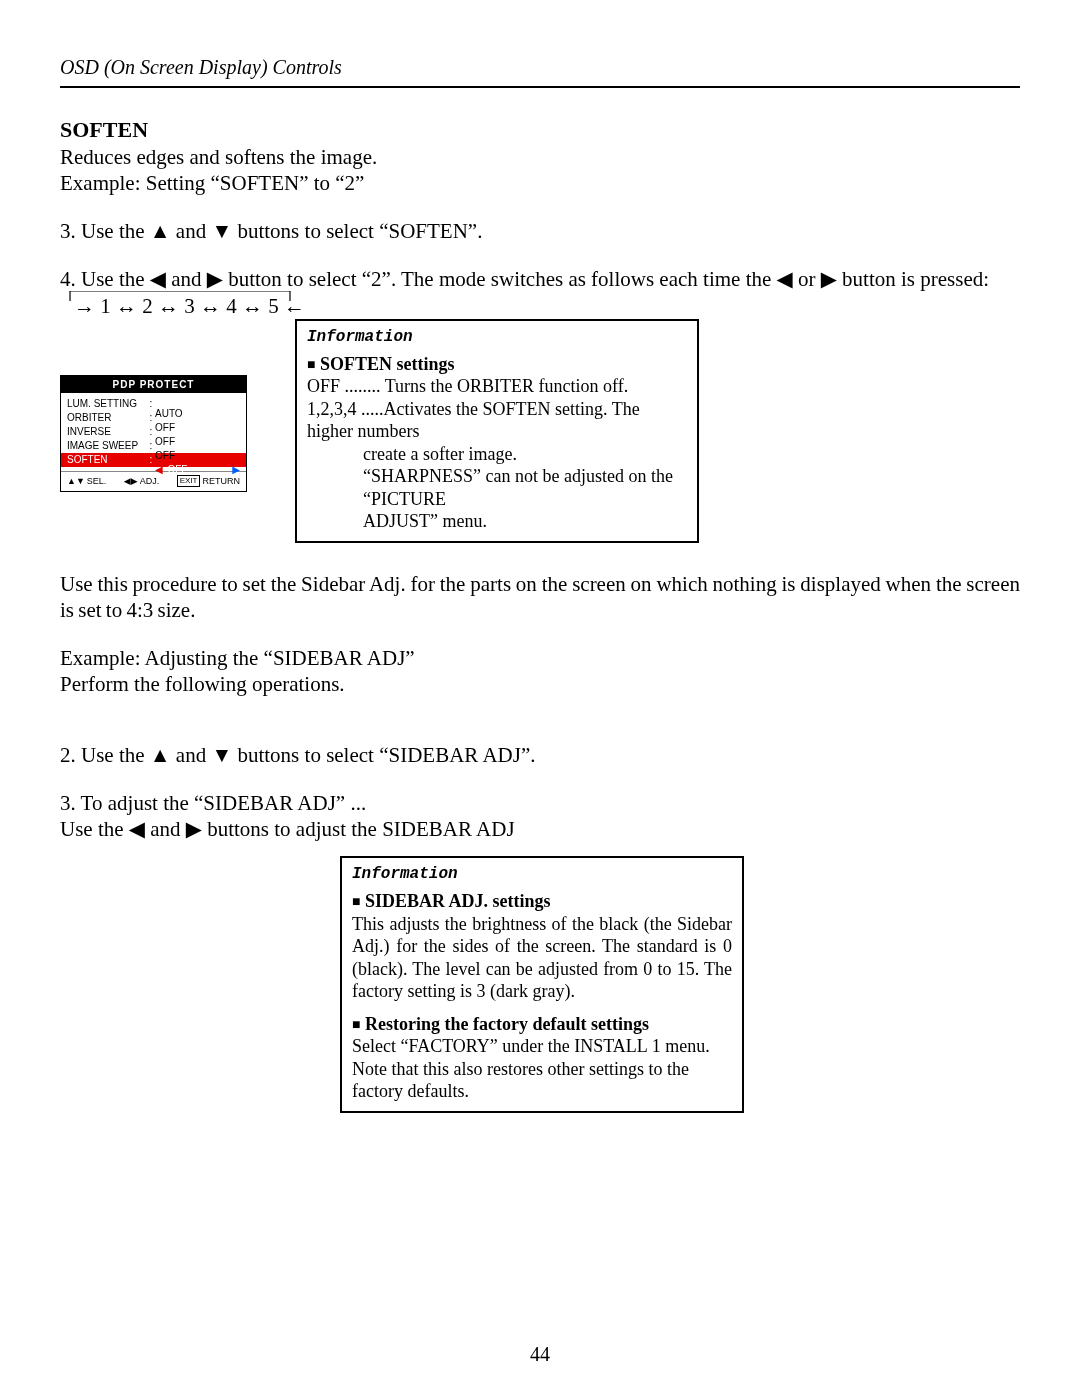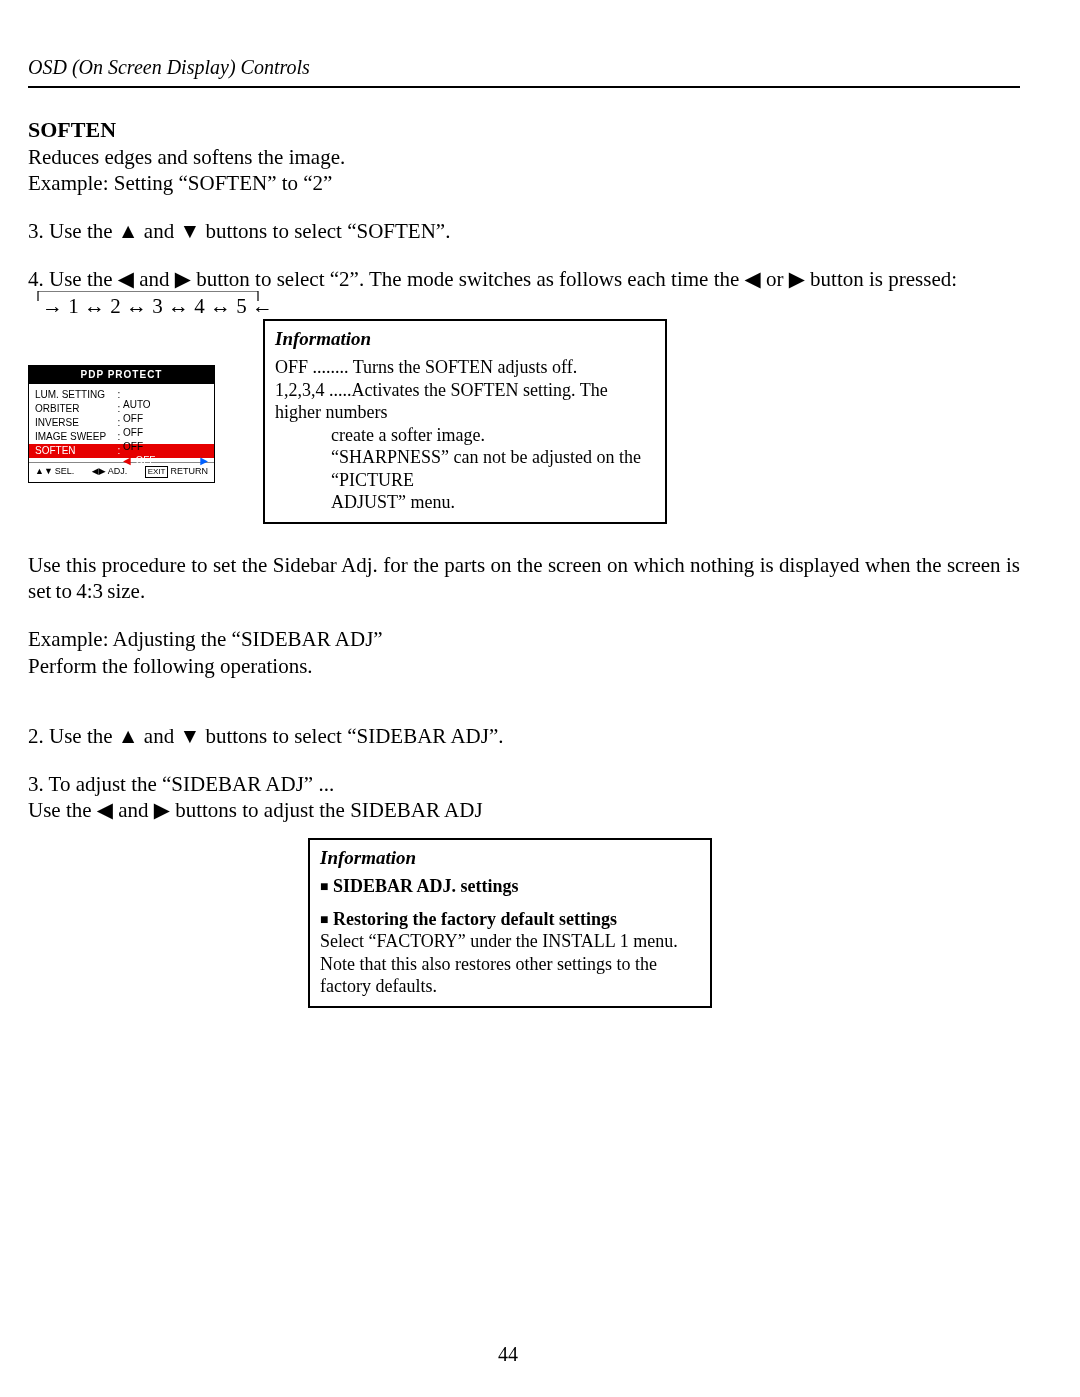--- a/index.html
+++ b/index.html
@@ -11,21 +11,21 @@
     background: #fff;
     color: #000;
     font-family: "Times New Roman", Times, serif;
     font-size: 21px;
     line-height: 1.25;
   }
   .page {
     position: relative;
     width: 1080px;
     height: 1397px;
-    padding: 55px 60px 50px 28px;
+    padding: 55px 60px 50px 60px;
     box-sizing: border-box;
   }
   .header-line {
     font-style: italic;
     font-size: 20px;
     margin-bottom: 6px;
   }
   .rule {
     border-top: 2px solid #000;
     margin-bottom: 28px;
@@ -107,22 +107,23 @@
   .info-box {
     border: 2px solid #000;
     padding: 6px 10px 8px 10px;
     font-size: 18px;
     line-height: 1.25;
     width: 380px;
   }
   .info-box .title {
     font-style: italic;
     font-weight: bold;
-    font-size: 19px;
+    font-size: 16px;
     margin-bottom: 6px;
+    font-family: Liberation Mono, monospace;
   }
   .info-box .sub {
     font-weight: bold;
     font-size: 18px;
   }
   .sq { font-size: 14px; vertical-align: 1px; }
 
   
   .row {
     display: flex;
@@ -211,21 +212,22 @@
           </span>
         <span class="grp">
             <span class="exit-box">EXIT</span>
             <span>RETURN</span>
           </span>
       </div>
     </div>
 
     <div class="info-box">
       <div class="title">Information</div>
-      <div>OFF ........ Turns the SOFTEN adjusts off.</div>
+      <div><span class="sq">■</span> <span class="sub">SOFTEN settings</span></div>
+      <div>OFF ........ Turns the ORBITER function off.</div>
       <div>1,2,3,4 .....Activates the SOFTEN setting.  The higher numbers</div>
       <div style="padding-left:56px;">create a softer image.</div>
       <div style="padding-left:56px;">“SHARPNESS” can not be adjusted on the “PICTURE</div>
       <div style="padding-left:56px;">ADJUST” menu.</div>
     </div>
   </div>
 
   <div style="height:28px;"></div>
 
   <p style="text-align:justify; word-spacing:-1px;">Use this procedure to set the Sidebar Adj. for the parts on the screen on which nothing is displayed when the screen is set to 4:3 size.</p>
@@ -246,20 +248,21 @@
 
   <p class="ital">3. To adjust the “SIDEBAR ADJ” ...</p>
   <p>Use the ◀ and ▶ buttons to adjust the SIDEBAR ADJ</p>
 
   <div style="height:14px;"></div>
 
   <div style="display:flex; justify-content:flex-start; padding-left:280px;">
     <div class="info-box" style="width:380px;">
       <div class="title">Information</div>
       <div><span class="sq">■</span> <span class="sub">SIDEBAR ADJ. settings</span></div>
+      <div style="text-align:justify;">This adjusts the brightness of the black (the Sidebar Adj.) for the sides of the screen. The standard is 0 (black). The level can be adjusted from 0 to 15. The factory setting is 3 (dark gray).</div>
       <div style="height:10px;"></div>
       <div><span class="sq">■</span> <span class="sub">Restoring the factory default settings</span></div>
       <div>Select “FACTORY” under the INSTALL 1 menu.</div>
       <div>Note that this also restores other settings to the factory defaults.</div>
     </div>
   </div>
 
   <div class="page-num">44</div>
 </div>
 

